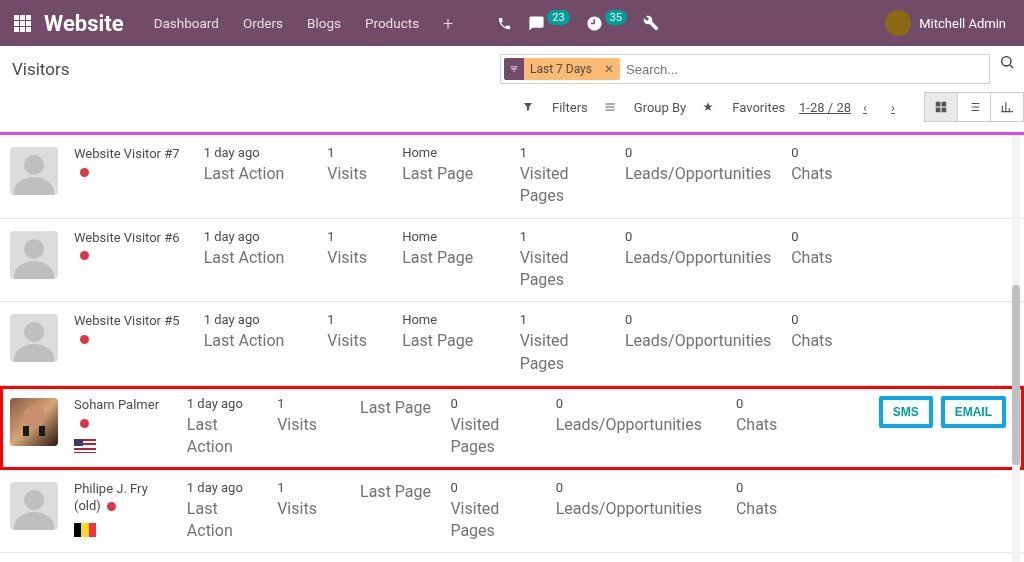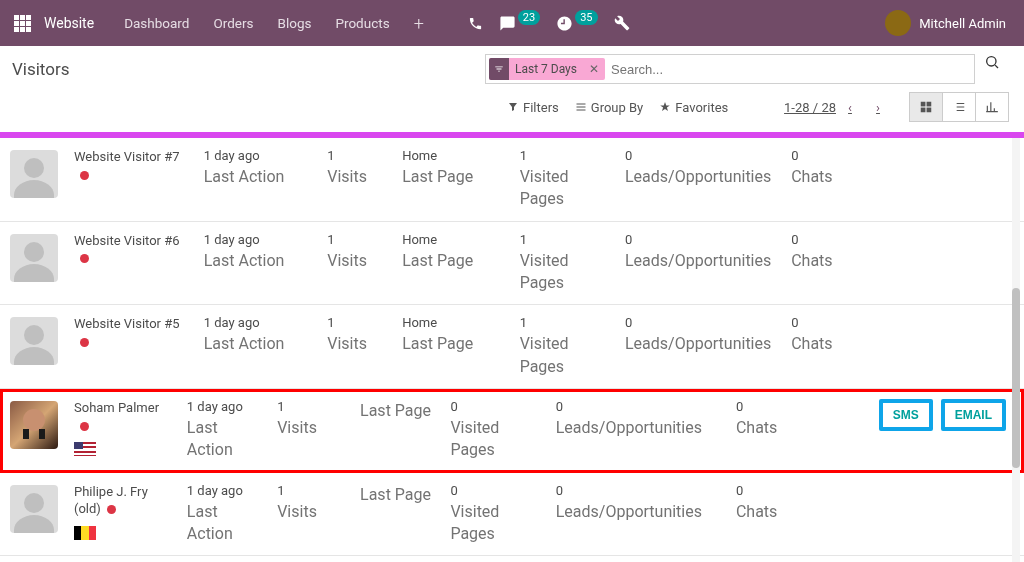--- a/index.html
+++ b/index.html
@@ -1,46 +1,46 @@
 <!DOCTYPE html>
 <html><head>
 <meta charset="utf-8">
 <style>
   * { box-sizing: border-box; margin: 0; padding: 0; }
   body { font-family: -apple-system, BlinkMacSystemFont, "Segoe UI", Roboto, sans-serif; font-size: 13px; color: #4c4c4c; background: #fff; }
   
   .topbar { background: #714B67; color: #fff; height: 46px; display: flex; align-items: center; padding: 0 8px; }
   .apps-icon { width: 20px; display: inline-flex; flex-wrap: wrap; gap: 1px; margin: 0 10px 0 6px; }
   .apps-icon span { width: 5px; height: 5px; background: #fff; }
-  .brand { font-weight: 400; font-size: 14px; margin-right: 18px; }
+  .brand { font-weight: 700; font-size: 22px; margin-right: 18px; }
   .nav-item { color: #e6dde4; padding: 0 12px; height: 46px; display: inline-flex; align-items: center; font-size: 13.5px; cursor: pointer; }
   .plus { font-size: 18px; font-weight: 300; }
   .topbar .spacer1 { width: 24px; }
   .phone, .chat, .sched, .wrench { display: inline-flex; align-items: center; padding: 0 8px; height: 46px; cursor: pointer; }
   .badge { background: #00a09d; color: #fff; font-size: 11px; padding: 1px 5px; border-radius: 9px; margin-left: 2px; position: relative; top:-6px; }
   .company { padding: 0 16px; font-size: 13.5px; cursor: pointer; }
   .avatar { width: 26px; height: 26px; border-radius: 50%; background: #8b6914; display:inline-block; margin-right: 8px; }
   .user { display: inline-flex; align-items: center; padding: 0 10px 0 6px; cursor: pointer; }
 
-  .controlbar { border-bottom: 6px solid #d946ef; padding: 8px 15px 10px 12px; }
+  .controlbar { border-bottom: 3px solid #d946ef; padding: 8px 0 10px 12px; }
   .ctrl-row { display: flex; align-items: center; }
   .page-title { font-size: 17px; color: #4c4c4c; flex: 0 0 auto; padding-right: 20px; }
   .search-wrap { flex: 1; display: flex; justify-content: flex-end; }
   .search-box { border: 1px solid #d0d0d0; height: 30px; display: flex; align-items: center; width: 490px; padding-left: 3px; }
-  .facet { background: #f9a8d4; border-radius: 2px; display: inline-flex; align-items: center; height: 22px; font-size: 12px; overflow:hidden; }
+  .facet { background: #fdba74; border-radius: 2px; display: inline-flex; align-items: center; height: 22px; font-size: 12px; overflow:hidden; }
   .facet .ficon { background: #714B67; color:#fff; width: 20px; height:22px; display:inline-flex; align-items:center; justify-content:center; }
   .facet .flabel { padding: 0 6px; }
   .facet .fclose { padding: 0 6px; cursor:pointer; color:#666; }
   .search-input { border: none; outline: none; flex:1; height: 26px; padding-left: 6px; font-size: 13px; }
   .search-lens { width: 34px; text-align:center; color:#555; cursor:pointer; }
 
   .ctrl-row2 { display: flex; align-items: center; margin-top: 8px; }
   .ctrl-row2 .left-blank { flex: 0 0 auto; width: calc(100% - 490px - 12px); }
   .filters-block { display: flex; align-items: center; gap: 16px; }
-  .fbtn { color: #555; font-size: 13px; cursor: pointer; display:inline-flex; align-items:center; gap:4px; }
+  .fbtn { color: #555; font-size: 13px; cursor: pointer; display:inline-flex; align-items:center; gap:18px; }
   .pager { margin-left: auto; display:flex; align-items:center; color:#555;text-decoration:underline; }
   .pager .arrows { display:flex; }
   .pager .arrow { width: 28px; height: 28px; display:inline-flex; align-items:center; justify-content:center; cursor:pointer; color:#714B67; }
   .view-switch { display:flex; margin-left: 18px; }
   .view-btn { width: 34px; height: 30px; border:1px solid #ccc; display:inline-flex; align-items:center; justify-content:center; cursor:pointer; color:#555; margin-left:-1px; }
   .view-btn.active { background:#e9e9e9; }
 
   .list-wrap { position: relative; height: 434px; overflow-y: auto; }
   .kcard { display:flex; border-bottom: 1px solid #e5e5e5; padding: 10px 18px 10px 10px; position:relative; background:#fff; }
   .kcard.highlight { outline: 3px solid #ff0000; outline-offset: -3px; justify-content: center; }

